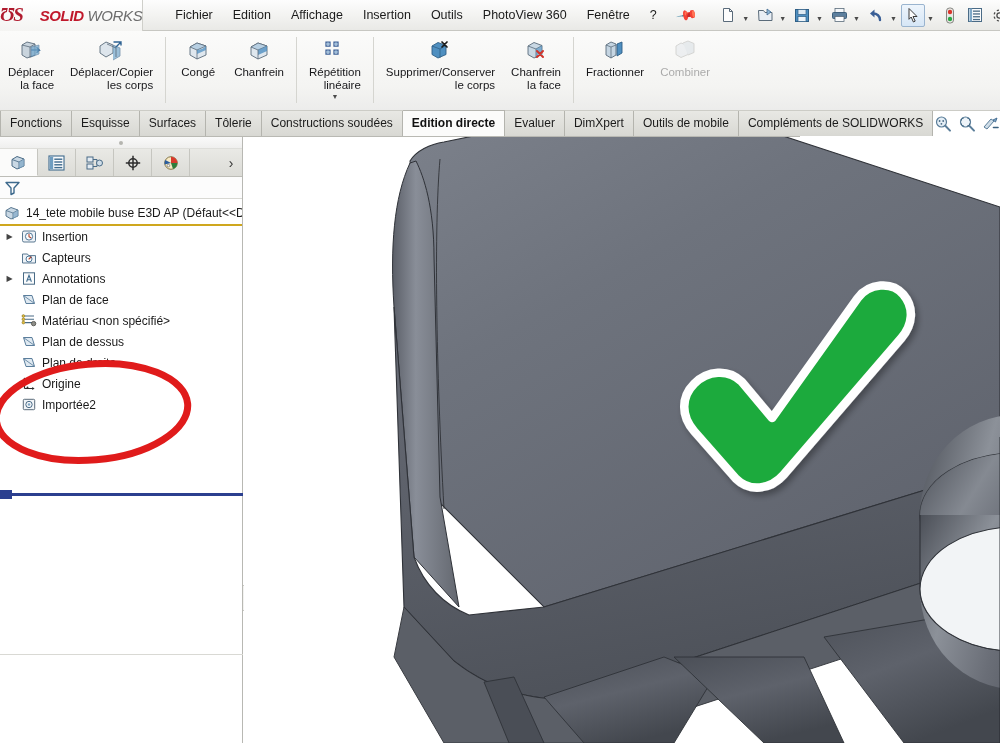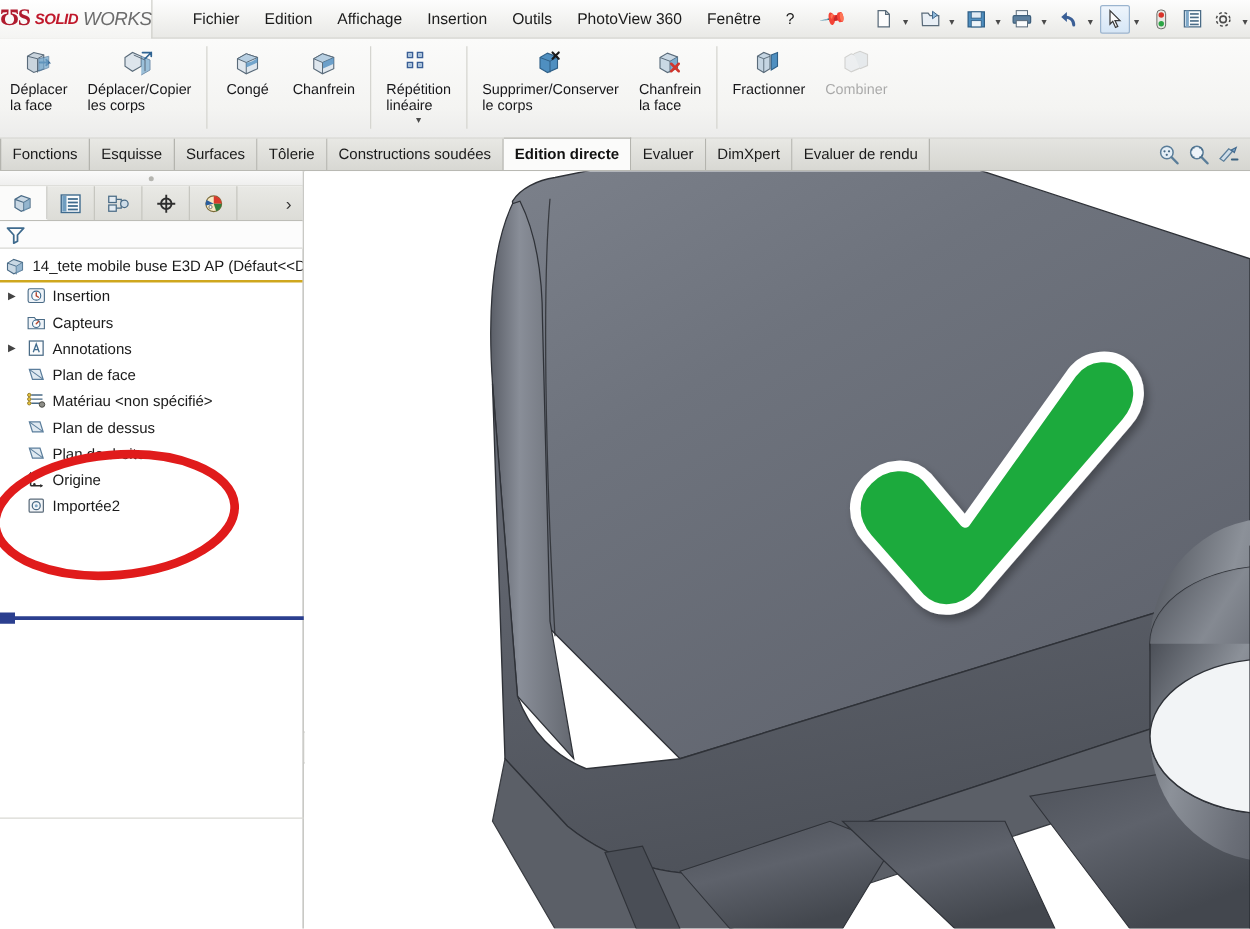--- a/index.html
+++ b/index.html
@@ -20,26 +20,26 @@
   }
   .logo-box {
     width: 150px; height: 31px;
     background: linear-gradient(to bottom,#ffffff,#f4f4f2);
     border-right: 1px solid #cfcfca;
     display: flex; align-items: center; justify-content: center;
     gap: 4px;
   }
   .logo-ds {
     font-family: "Liberation Serif", serif;
-    font-size: 19px; font-weight: bold; 
+    font-size: 19px; font-weight: bold; font-style: italic;
     color: #b01b2e; letter-spacing: -1px;
   }
   .logo-solid {
-    font-size: 12px; font-weight: bold; font-style: italic;
-    color: #c0182b; letter-spacing: -0.4px;
+    font-size: 15px; font-weight: bold; font-style: italic;
+    color: #c0182b; letter-spacing: -0.4px; margin-left: 13px;
   }
   .logo-works {
     font-size: 15px; font-weight: normal; font-style: italic;
     color: #6d6d6d; letter-spacing: -0.4px;
   }
   .menu-items { display: flex; align-items: center; height: 31px; margin-left: 22px; }
   .menu-item {
     font-size: 12.5px; color: #1b1b1b; padding: 4px 10px; cursor: default;
     white-space: nowrap;
   }
@@ -63,28 +63,28 @@
   .rb-group { display: flex; align-items: flex-start; height: 72px; }
   .rb-divider { width: 1px; height: 66px; background: #d5d5d0; margin: 2px 4px 0 4px;}
   .rb-btn {
     width: auto; min-width: 56px; padding: 2px 7px;
     display: flex; flex-direction: column; align-items: center;
     cursor: default; border: 1px solid transparent; border-radius: 3px;
   }
   .rb-btn.disabled { opacity: 0.35; }
   .rb-ico { height: 26px; display: flex; align-items: center; justify-content: center; margin-bottom: 2px;}
   .rb-lbl {
-    font-size: 11.5px; color: #17171a; text-align: left; line-height: 12.5px;
+    font-size: 11.5px; color: #17171a; text-align: right; line-height: 12.5px;
     white-space: pre-line;
   }
   .rb-drop { font-size: 7px; color: #4b4b4b; margin-top: 2px;}
 
   
   .tabstrip {
-    position: absolute; left: 0; top: 111px; width: 1000px; height: 26px;
+    position: absolute; left: 0; top: 111px; width: 800px; height: 26px;
     background: linear-gradient(to bottom,#e4e4e0,#d6d6d1);
     border-bottom: 1px solid #b9b9b3;
     display: flex; align-items: flex-end;
   }
   .tab {
     font-size: 12px; color: #1b1b1b; padding: 5px 9px 6px 9px; height: 25px;
     border-right: 1px solid #b4b4ae;
     display: flex; align-items: center; cursor: default; white-space: nowrap;
     background: linear-gradient(to bottom,#e8e8e4,#d8d8d3);
   }
@@ -417,21 +417,22 @@
 
   <div class="tabstrip">
     <div class="tab">Fonctions</div>
     <div class="tab">Esquisse</div>
     <div class="tab">Surfaces</div>
     <div class="tab">Tôlerie</div>
     <div class="tab">Constructions soudées</div>
     <div class="tab active">Edition directe</div>
     <div class="tab">Evaluer</div>
     <div class="tab">DimXpert</div>
-    <div class="tab">Evaluer de rendu</div>
+    <div class="tab">Outils de mobile</div>
+    <div class="tab">Compléments de SOLIDWORKS</div>
 
     <div class="tab-icons">
       <div class="tabico">
         <svg width="18" height="18" viewBox="0 0 18 18">
             <circle cx="7.5" cy="7" r="5" fill="#e4eef6" stroke="#5a7d99" stroke-width="1.2"></circle>
             <path d="M11.3 10.8L16 15.6" stroke="#5a7d99" stroke-width="2" stroke-linecap="round"></path>
             <g fill="#4a6b86">
               <circle cx="5.6" cy="6" r="0.9"></circle>
               <circle cx="9.2" cy="6" r="0.9"></circle>
               <circle cx="7.4" cy="8.8" r="0.9"></circle>

